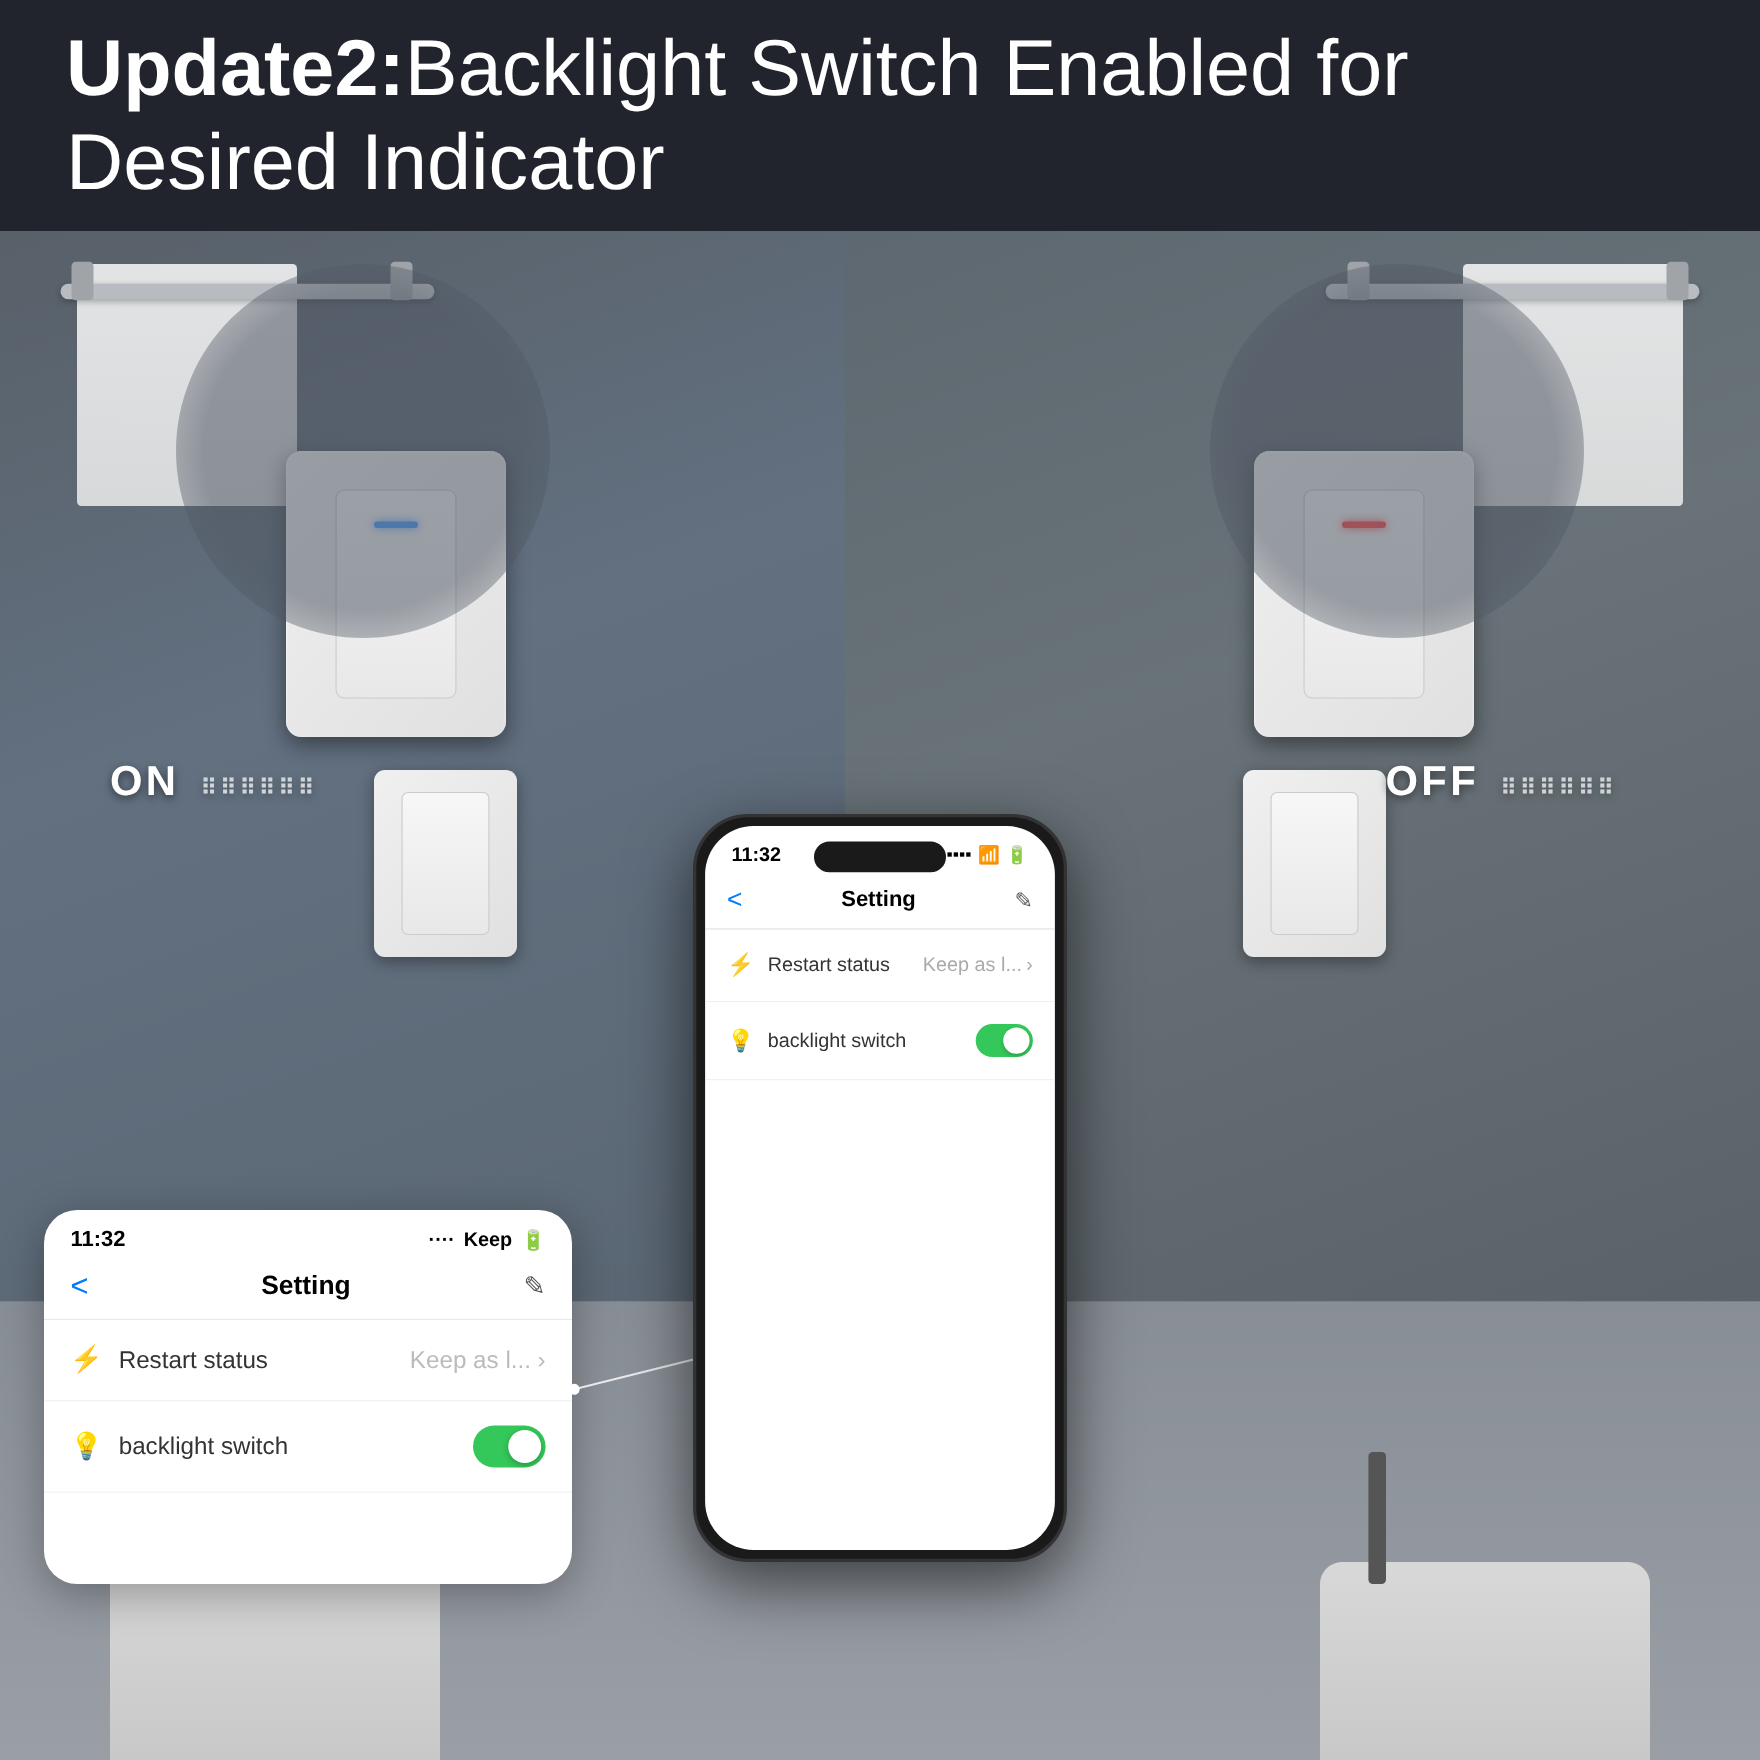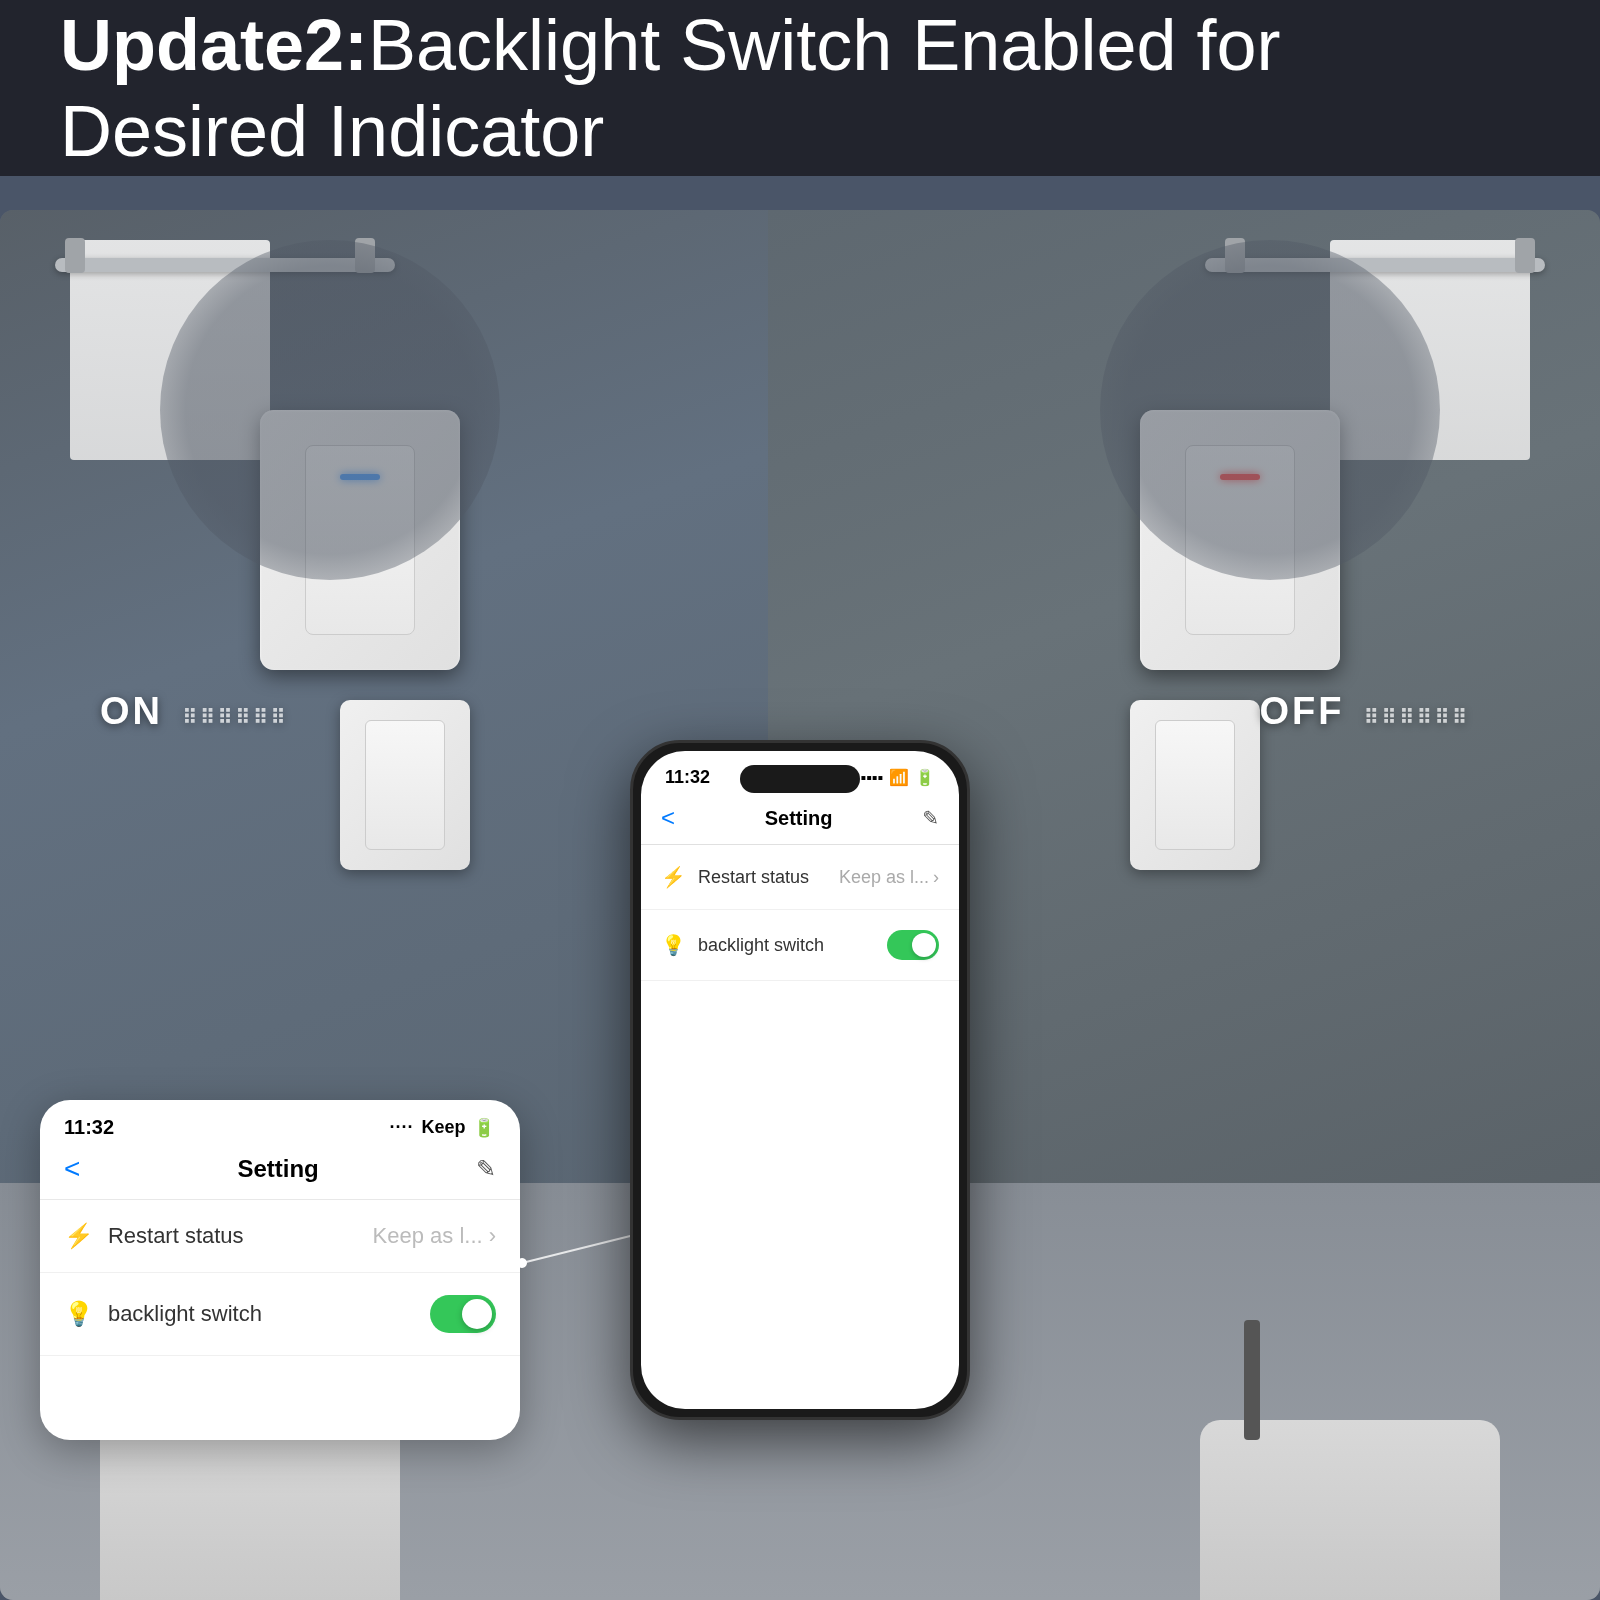--- a/index.html
+++ b/index.html
@@ -11,21 +11,21 @@
       background: #4a5568;
       position: relative;
     }
 
     
     .header-bar {
       position: absolute;
       top: 0;
       left: 0;
       right: 0;
-      height: 176px;
+      height: 210px;
       background: rgba(30,33,40,0.92);
       display: flex;
       align-items: center;
       padding: 20px 60px;
     }
 
     .header-title {
       color: white;
       font-size: 72px;
       font-weight: 400;
@@ -38,21 +38,20 @@
 
     
     .scene {
       position: absolute;
       top: 210px;
       left: 0;
       right: 0;
       bottom: 0;
       background: linear-gradient(180deg, #5a6370 0%, #6a7380 30%, #7a8390 50%, #8a9098 70%, #6a7078 100%);
       overflow: hidden;
-      border-radius: 13px;
     }
 
     
     .floor {
       position: absolute;
       bottom: 0;
       left: 0;
       right: 0;
       height: 30%;
       background: linear-gradient(180deg, #888e96 0%, #9a9fa6 100%);

